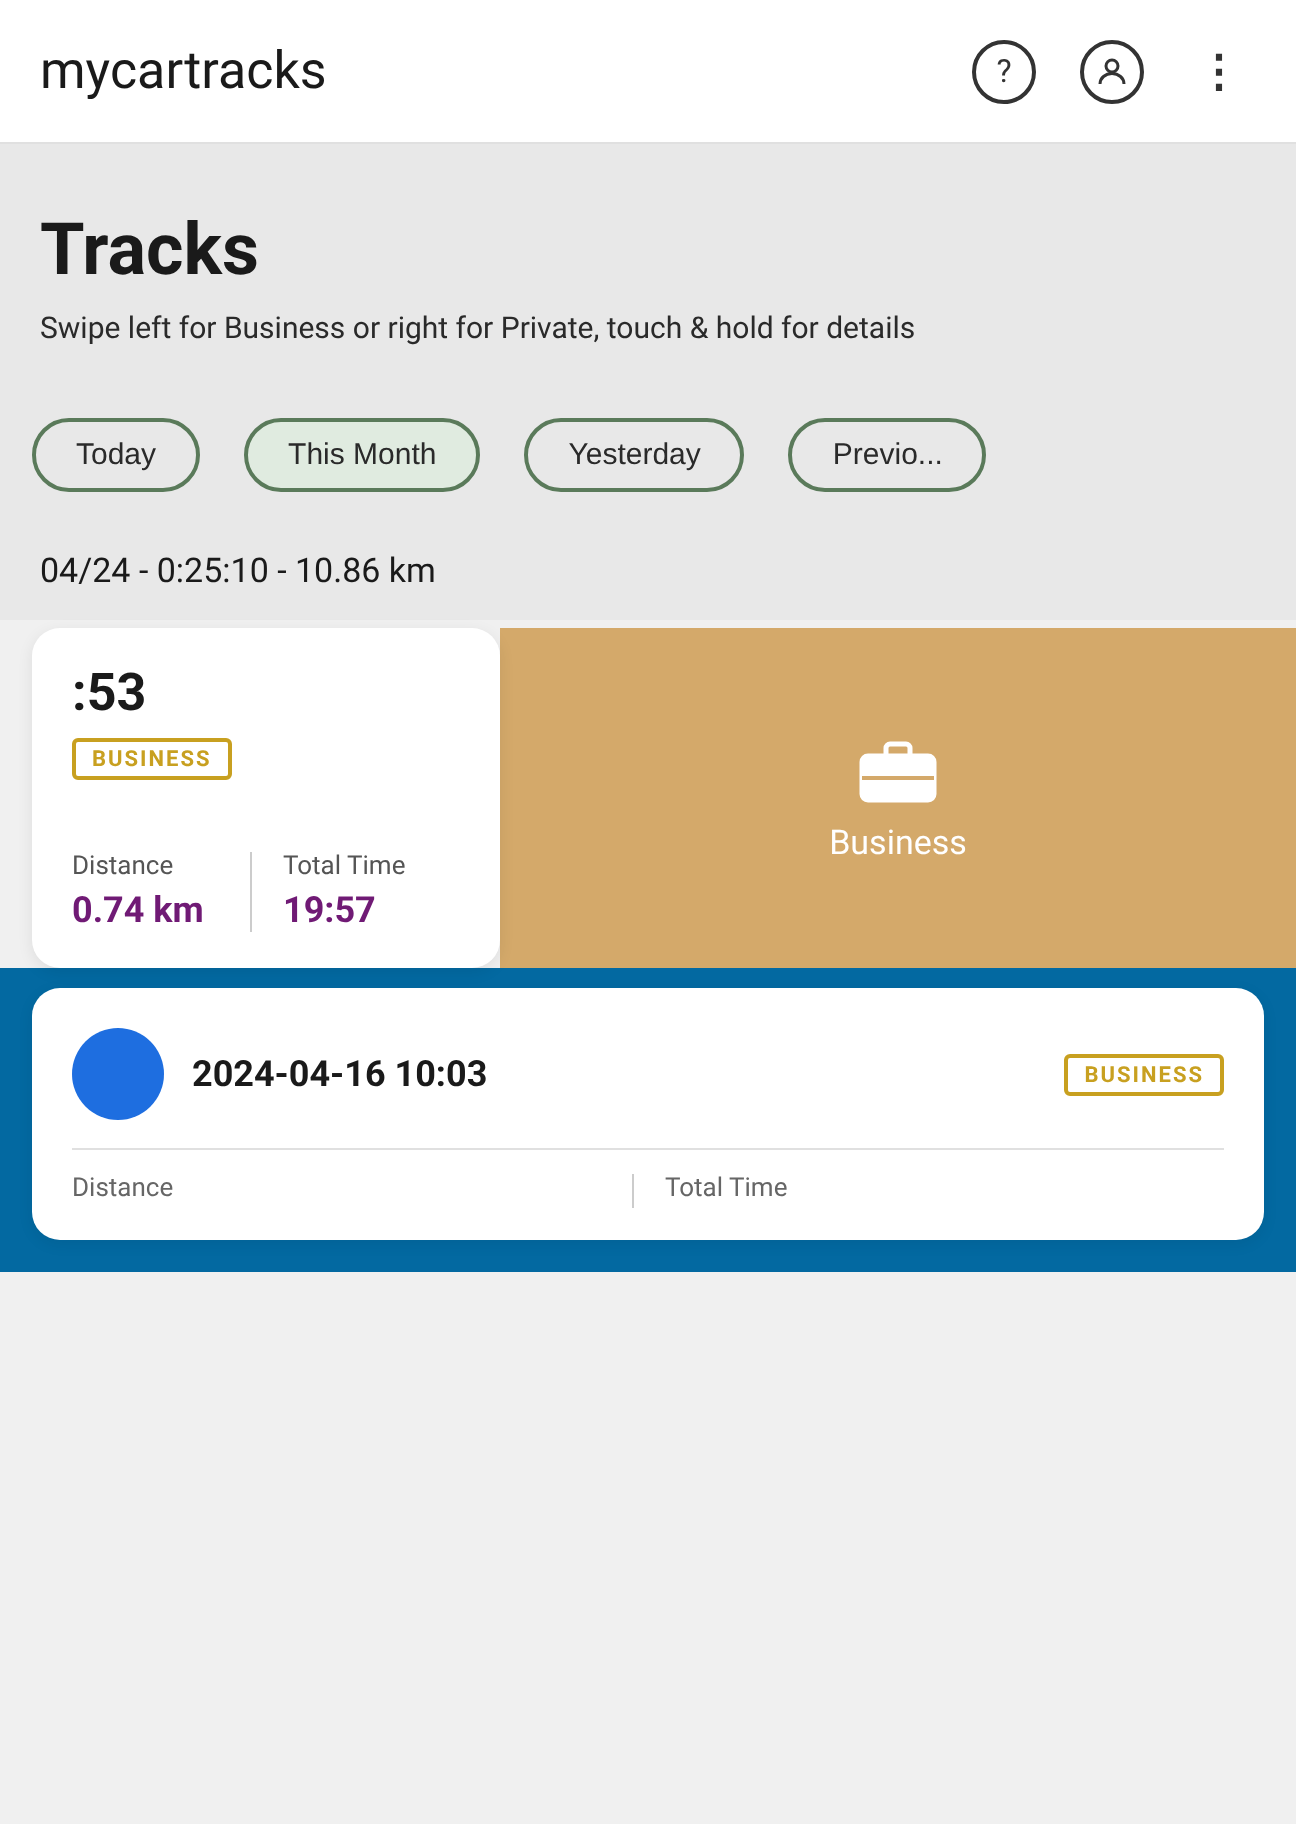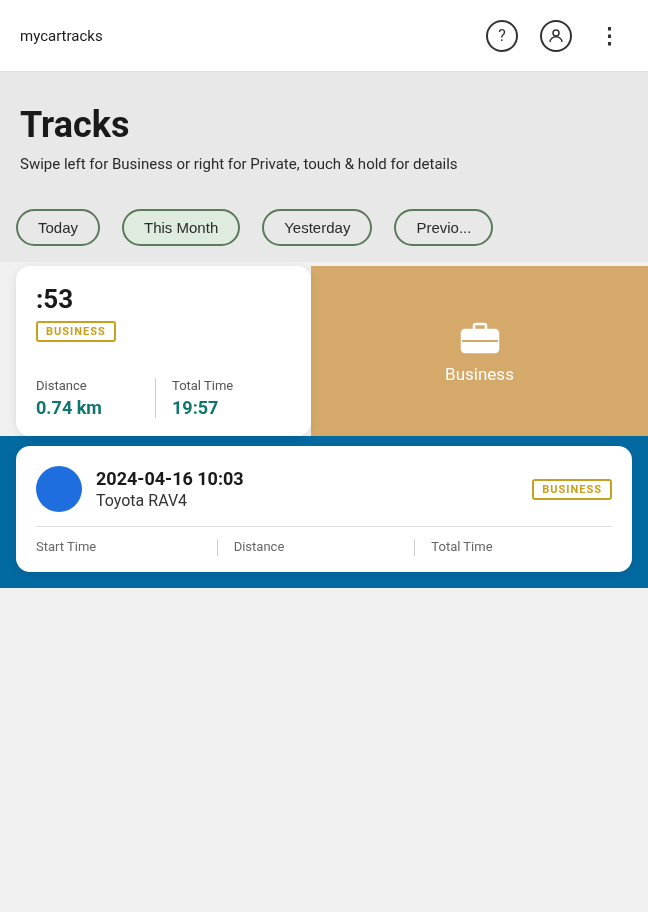--- a/index.html
+++ b/index.html
@@ -15,21 +15,21 @@
     
     .top-bar {
       background: #ffffff;
       display: flex;
       align-items: center;
       padding: 0 20px;
       height: 72px;
       border-bottom: 1px solid #e0e0e0;
     }
     .app-title {
-      font-size: 15px;
+      font-size: 26px;
       font-weight: 400;
       color: #1a1a1a;
       flex: 1;
     }
     .top-bar-icons {
       display: flex;
       align-items: center;
       gap: 18px;
     }
     .icon-btn {
@@ -119,21 +119,21 @@
       position: relative;
       width: 100%;
       display: flex;
       margin-top: 4px;
     }
     .track-card {
       background: #ffffff;
       border-radius: 14px;
       padding: 18px 20px 18px 20px;
       margin: 0 0 0 16px;
-      width: 295px;
+      width: 234px;
       min-height: 170px;
       display: flex;
       flex-direction: column;
       justify-content: space-between;
       z-index: 2;
       box-shadow: 0 2px 8px rgba(0,0,0,0.08);
     }
     .card-time-label {
       font-size: 26px;
       font-weight: 700;
@@ -163,21 +163,21 @@
       padding-left: 16px;
     }
     .card-stat-label {
       font-size: 13px;
       color: #555;
       margin-bottom: 4px;
     }
     .card-stat-value {
       font-size: 18px;
       font-weight: 700;
-      color: #0f766e;
+      color: #701a75;
     }
 
     
     .business-panel {
       background: #d4a96a;
       flex: 1;
       min-height: 170px;
       display: flex;
       flex-direction: column;
       align-items: center;
@@ -290,20 +290,21 @@
 </div>
 
 <div class="filter-tabs">
   <button class="filter-tab">Today</button>
   <button class="filter-tab active">This Month</button>
   <button class="filter-tab">Yesterday</button>
   <button class="filter-tab">Previo...</button>
 </div>
 
 <div class="track-list-section">
+  <div class="track-text-row">04/24 - 0:25:10 - 10.86 km</div>
 </div>
 
 <div class="swipe-container">
   <div class="track-card">
     <div>
       <div class="card-time-label">:53</div>
       <div class="card-business-badge">BUSINESS</div>
     </div>
     <div class="card-stats">
       <div class="card-stat">
@@ -326,29 +327,25 @@
     <span class="business-panel-label">Business</span>
   </div>
 </div>
 
 <div class="second-card-container">
   <div class="second-card">
     <div class="second-card-header">
       <div class="blue-dot"></div>
       <div class="second-card-info">
         <div class="second-card-datetime">2024-04-16 10:03</div>
-        <div class="second-card-vehicle">Toyota RAV4</div>
       </div>
       <div class="second-card-business-badge">BUSINESS</div>
     </div>
     <div class="second-card-stats">
       <div class="second-card-stat">
-        <div class="second-card-stat-label">Start Time</div>
-      </div>
-      <div class="second-card-stat">
         <div class="second-card-stat-label">Distance</div>
       </div>
       <div class="second-card-stat">
         <div class="second-card-stat-label">Total Time</div>
       </div>
     </div>
   </div>
 </div>
 
 </body></html>

